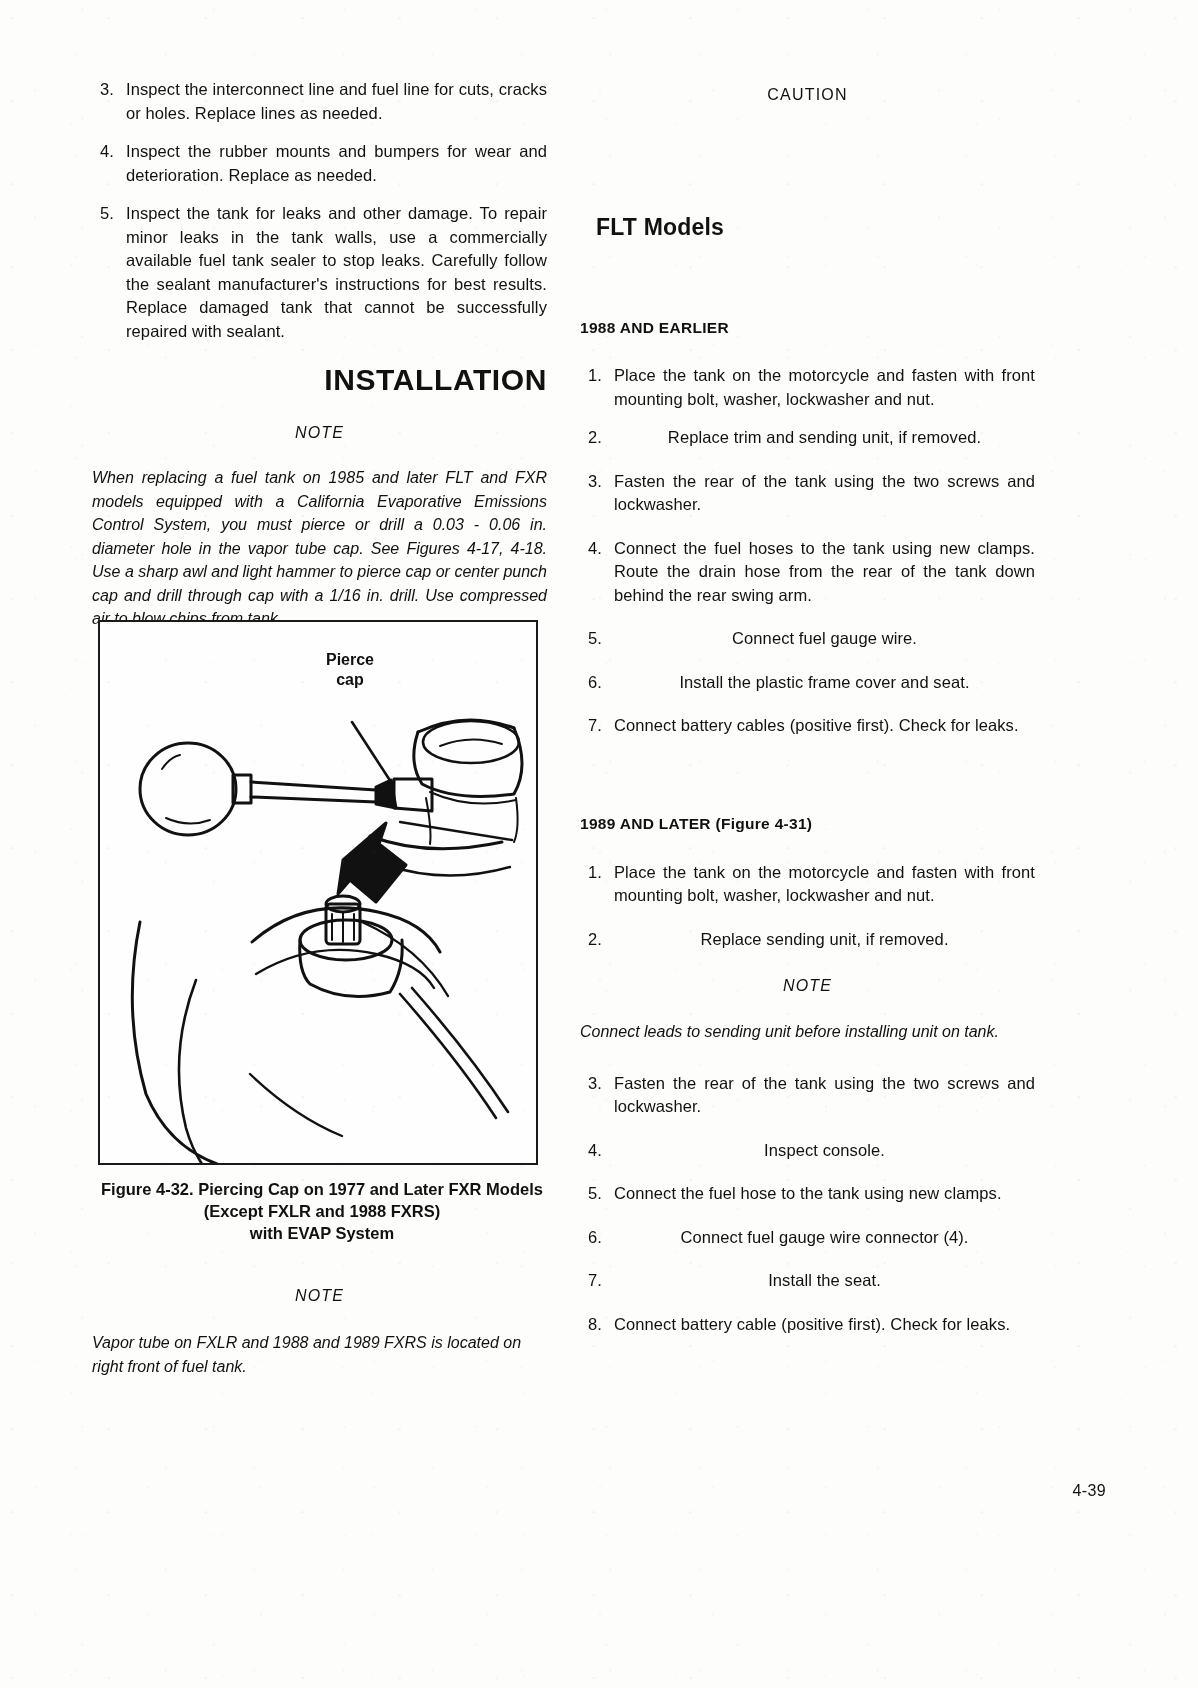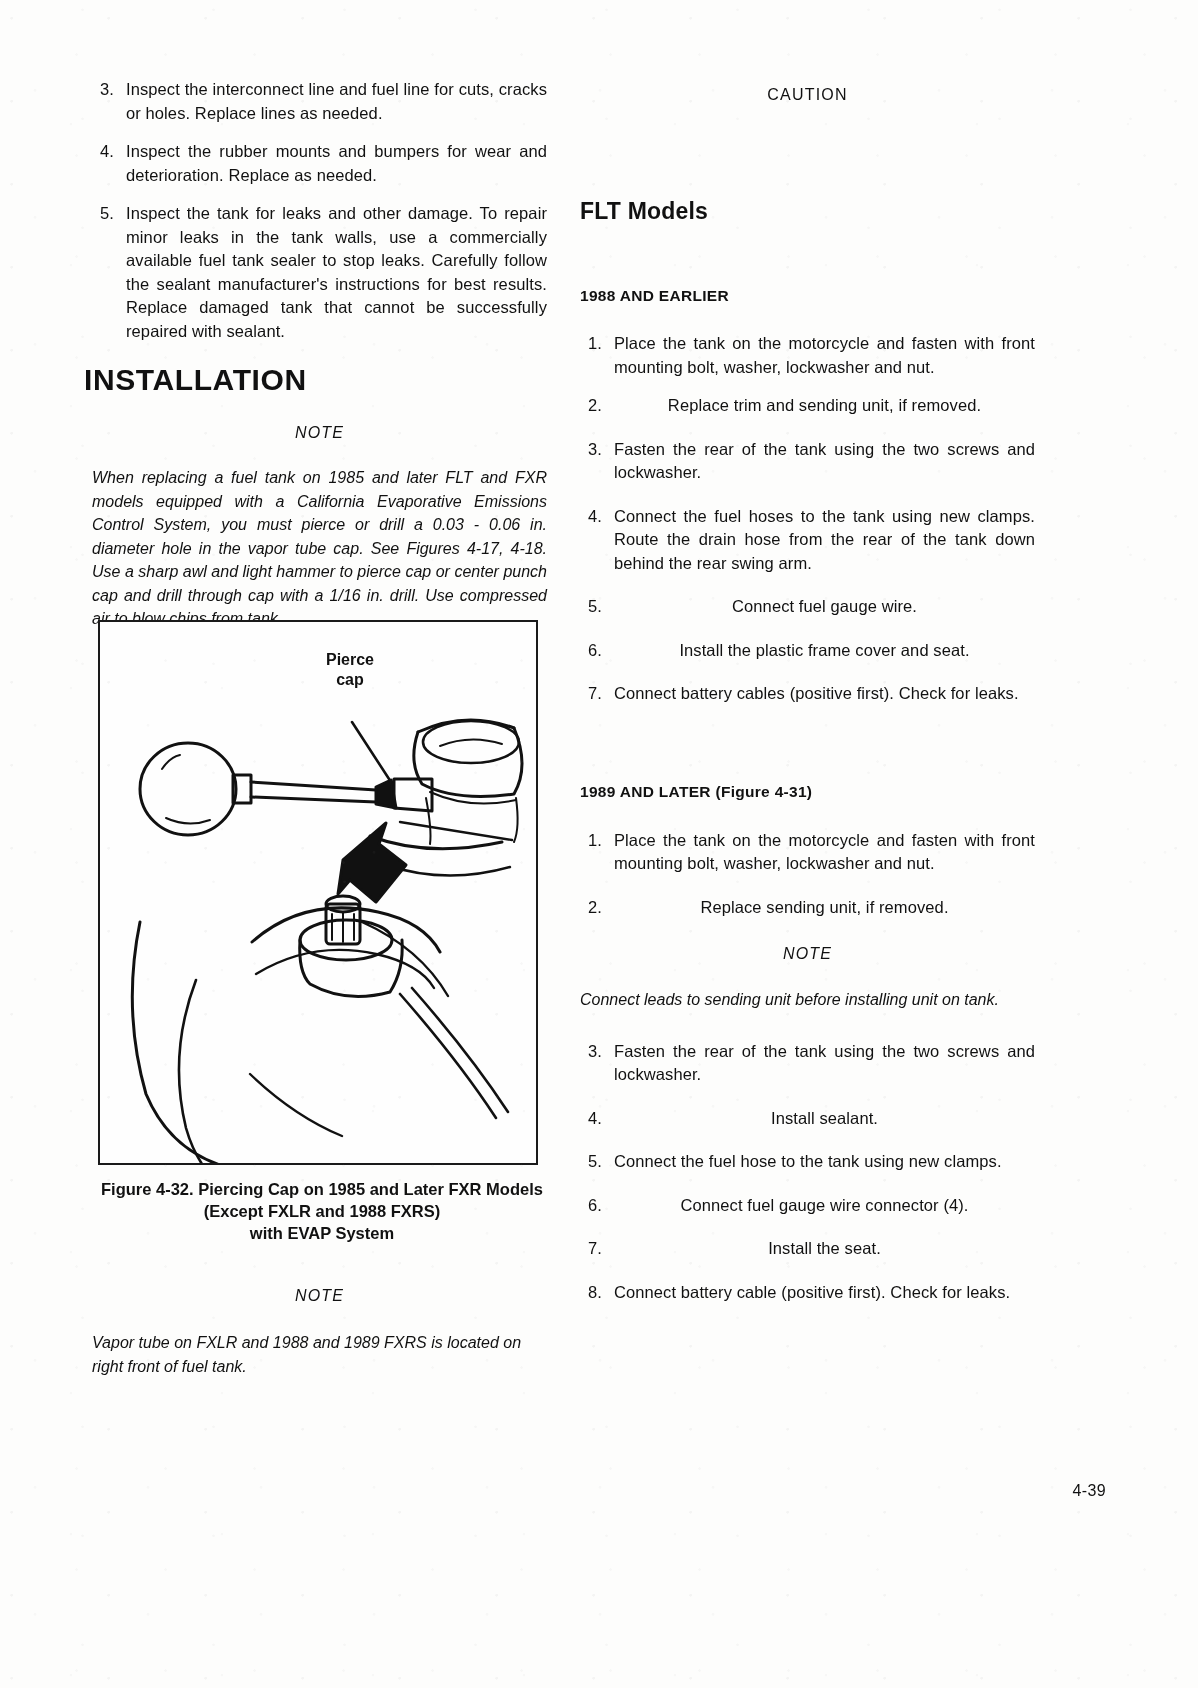--- a/index.html
+++ b/index.html
@@ -70,21 +70,21 @@
   h1.section-head {
     font-size: 30px;
     font-weight: bold;
     letter-spacing: .6px;
     margin: 20px 0 0 0;
     line-height: 1.1;
   }
   h2.models-head {
     font-size: 23px;
     font-weight: bold;
-    margin: 0;
+    margin: 16px;
     letter-spacing: .2px;
   }
   h3.sub-head {
     font-size: 15.5px;
     font-weight: bold;
     letter-spacing: .3px;
     margin: 0;
   }
   .note-label {
     font-size: 16px;
@@ -176,21 +176,21 @@
       <div class="oitem">
         <div class="onum">4.</div>
         <div class="otext">Inspect the rubber mounts and bumpers for wear and deterioration. Replace as needed.</div>
       </div>
       <div class="oitem">
         <div class="onum">5.</div>
         <div class="otext">Inspect the tank for leaks and other damage. To repair minor leaks in the tank walls, use a commercially available fuel tank sealer to stop leaks. Carefully follow the sealant manufacturer's instructions for best results. Replace damaged tank that cannot be successfully repaired with sealant.</div>
       </div>
     </div>
 
-    <h1 class="section-head" style="margin-left:-8px;">INSTALLATION</h1>
+    <h1 class="section-head" style="margin-left:-8px;text-align:right;">INSTALLATION</h1>
 
     <div style="height:28px"></div>
     <p class="note-label">NOTE</p>
     <div style="height:24px"></div>
     <p class="note-body">When replacing a fuel tank on 1985 and later FLT and FXR models equipped with a California Evaporative Emissions Control System, you must pierce or drill a 0.03 - 0.06 in. diameter hole in the vapor tube cap. See Figures 4-17, 4-18. Use a sharp awl and light hammer to pierce cap or center punch cap and drill through cap with a 1/16 in. drill. Use compressed air to blow chips from tank.</p>
   </div>
 
   <div class="figure-box">
     <div class="fig-callout">
       <div>Pierce</div>
@@ -244,21 +244,21 @@
         <path d="M40 300 q-18 88 6 172 q26 62 92 76" stroke-width="3"></path>
         <path d="M96 358 q-28 74 -10 148 q16 56 62 72" stroke-width="2.6"></path>
         <path d="M300 372 q58 66 96 124" stroke-width="2.6"></path>
         <path d="M312 366 q58 66 96 124" stroke-width="2.6"></path>
         <path d="M150 452 q44 42 92 62" stroke-width="2.4"></path>
       </g>
     </svg>
   </div>
 
   <div class="figure-caption">
-    <div>Figure 4-32.  Piercing Cap on 1985 and Later FXR Models</div>
+    <div>Figure 4-32.  Piercing Cap on 1977 and Later FXR Models</div>
     <div>(Except FXLR and 1988 FXRS)</div>
     <div>with EVAP System</div>
   </div>
 
   <div class="col col-left" style="top:1287px;">
     <p class="note-label">NOTE</p>
     <div style="height:26px"></div>
     <p class="note-body nojust">Vapor tube on FXLR and 1988 and 1989 FXRS is located on right front of fuel tank.</p>
   </div>
 
@@ -326,21 +326,21 @@
     <p class="note-body nojust">Connect leads to sending unit before installing unit on tank.</p>
 
     <div style="height:28px"></div>
     <div class="olist">
       <div class="oitem" style="margin-bottom:20px">
         <div class="onum">3.</div>
         <div class="otext">Fasten the rear of the tank using the two screws and lockwasher.</div>
       </div>
       <div class="oitem" style="margin-bottom:20px">
         <div class="onum">4.</div>
-        <div class="otext nojust">Install sealant.</div>
+        <div class="otext nojust">Inspect console.</div>
       </div>
       <div class="oitem" style="margin-bottom:20px">
         <div class="onum">5.</div>
         <div class="otext">Connect the fuel hose to the tank using new clamps.</div>
       </div>
       <div class="oitem" style="margin-bottom:20px">
         <div class="onum">6.</div>
         <div class="otext nojust">Connect fuel gauge wire connector (4).</div>
       </div>
       <div class="oitem" style="margin-bottom:20px">

